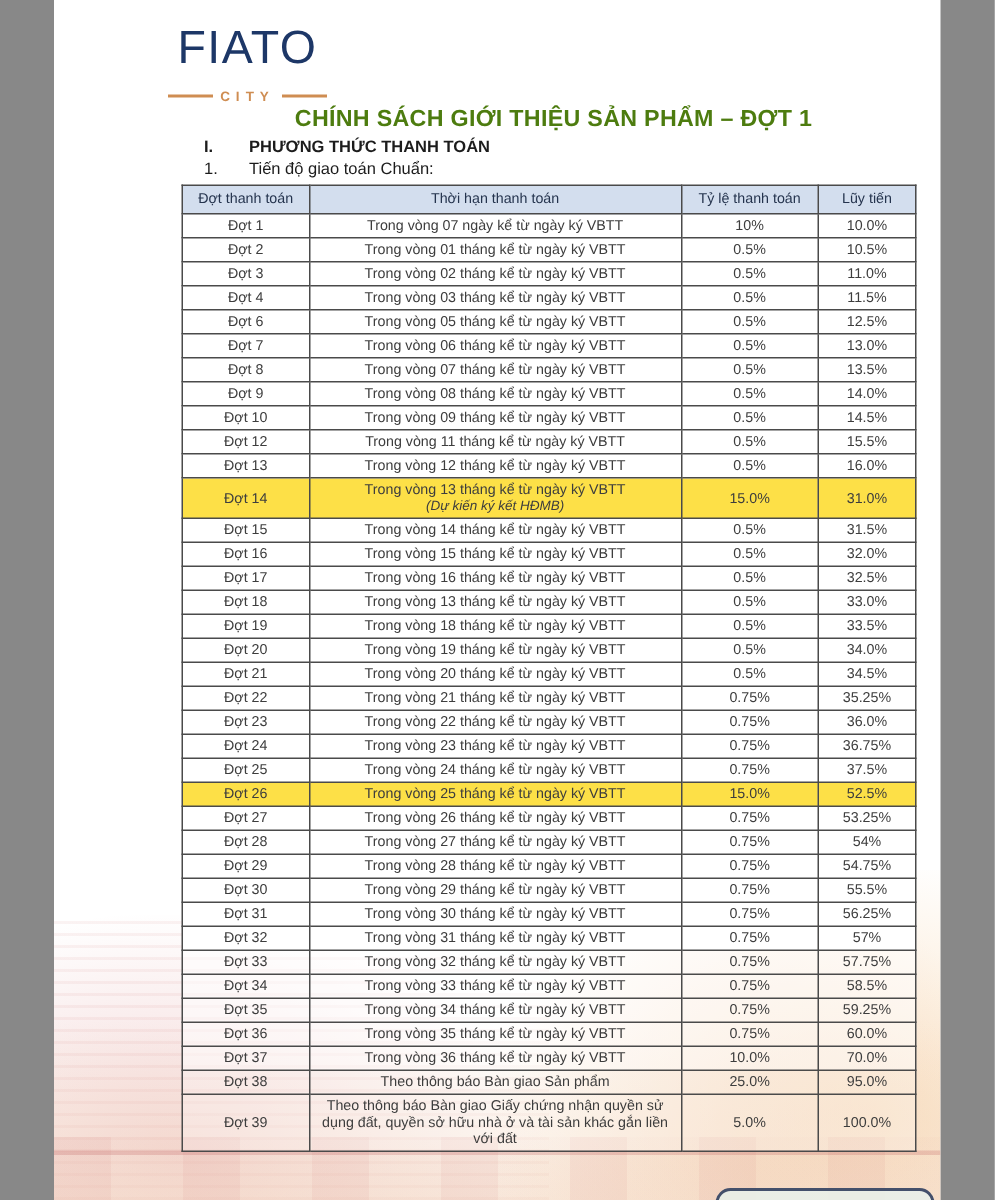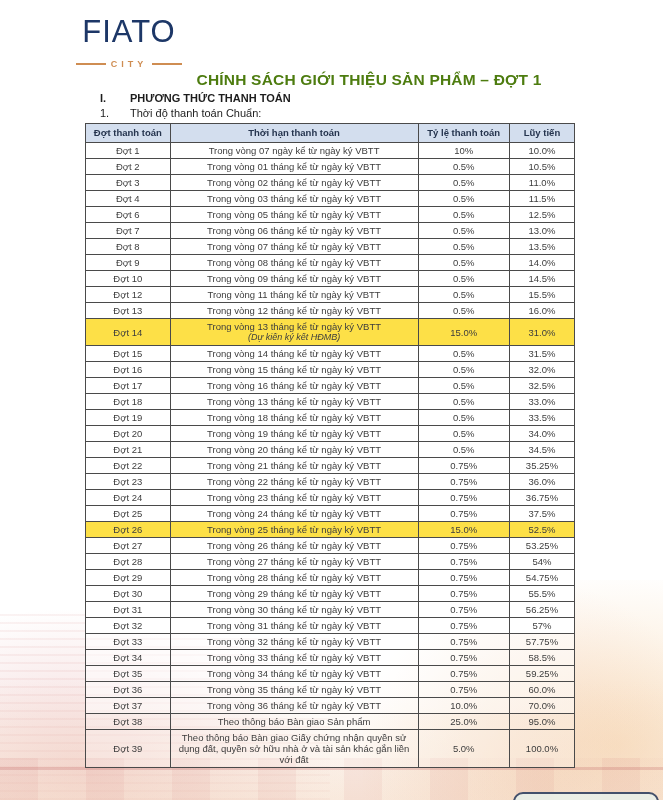--- a/index.html
+++ b/index.html
@@ -1,18 +1,18 @@
 <!DOCTYPE html>
 <html><head>
 <meta charset="utf-8">
 <style>
   * { margin:0; padding:0; box-sizing:border-box; }
   html,body { background:#888; }
   .page {
-    position:relative; width:663px; height:800px; margin:0 auto;
+    position:relative; width:591px; height:800px; margin:0 auto;
     background:#ffffff; overflow:hidden;
     font-family:"Liberation Sans", sans-serif; color:#3d3d3d;
   }
   
   .watermark { position:absolute; left:0; right:0; bottom:0; height:240px; pointer-events:none; }
   .wm-left {
     position:absolute; left:0; bottom:0; width:330px; height:190px;
     background:
       radial-gradient(ellipse at 25% 85%, rgba(214,116,116,0.30), rgba(214,116,116,0) 72%),
       repeating-linear-gradient(0deg, rgba(200,100,100,0.08) 0 2px, rgba(200,100,100,0) 2px 8px);
@@ -52,21 +52,21 @@
   .sec-2 { top:107px; }
   .sec .num { width:30px; }
   
   table.pay {
     position:absolute; top:123px; left:85px; width:490px;
     border-collapse:collapse; table-layout:fixed;
     font-size:9.5px; color:#3d3d3d;
   }
   .pay th, .pay td { border:1px solid #4a4a4a; text-align:center; vertical-align:middle; }
   .pay th {
-    background:#d3deee; color:#25344e; font-weight:bold;
+    background:#d3deee; color:#25344e; font-weight:normal;
     padding:3px 2px; line-height:12px; font-size:9.5px;
   }
   .pay td { padding:2px 4px; line-height:11px; background:#ffffff; }
   .pay tr.hl td { background:#fde047; }
   .pay tbody tr:nth-child(n+31) td { background:rgba(255,255,255,0.55); }
   .pay tbody tr:nth-child(n+36) td { background:rgba(255,255,255,0.28); }
   .pay tbody tr:nth-child(n+31).hl td { background:#cfdcee; }
   .pay td .note { font-style:italic; font-size:9px; line-height:11px; }
   .col-dot { width:17.3%; } .col-term { width:50.7%; }
   .col-rate { width:18.7%; } .col-cum { width:13.3%; }
@@ -96,21 +96,21 @@
 
   <div class="doc-title">CHÍNH SÁCH GIỚI THIỆU SẢN PHẨM – ĐỢT 1</div>
 
   <div class="sec sec-1">
     <span class="num">I.</span>
     <span>PHƯƠNG THỨC THANH TOÁN</span>
   </div>
 
   <div class="sec sec-2">
     <span class="num">1.</span>
-    <span>Thời độ thanh toán Chuẩn:</span>
+    <span>Tiến độ giao toán Chuẩn:</span>
   </div>
 
   <table class="pay">
     <colgroup>
       <col class="col-dot">
         <col class="col-term">
         <col class="col-rate">
         <col class="col-cum">
     </colgroup>
     <thead>

